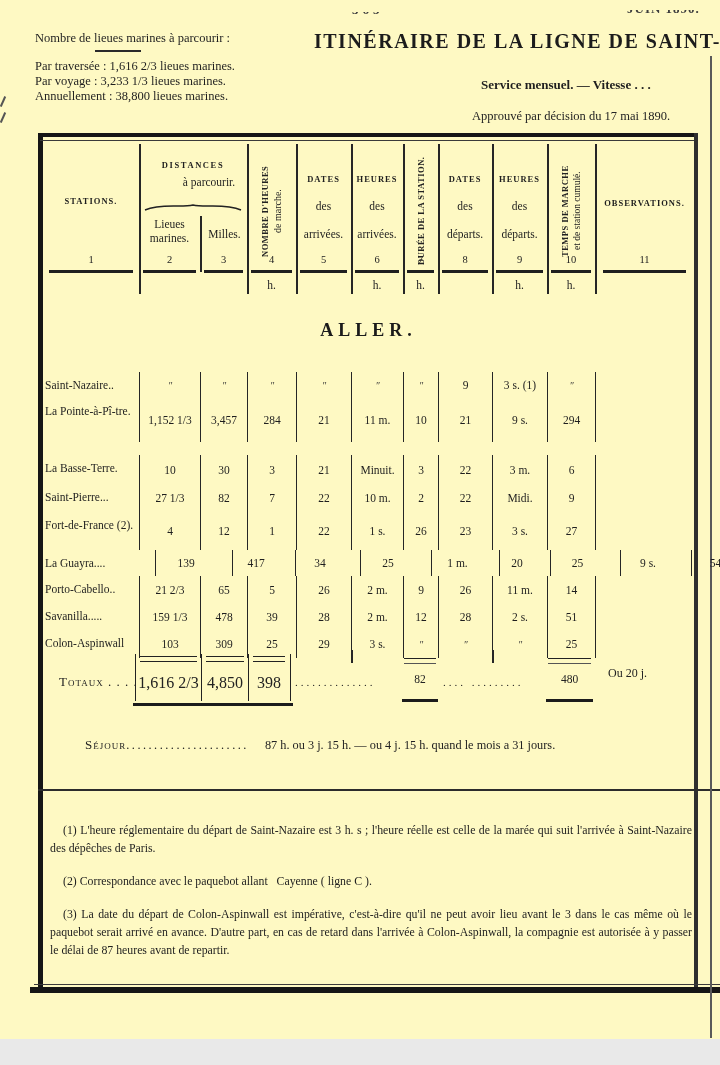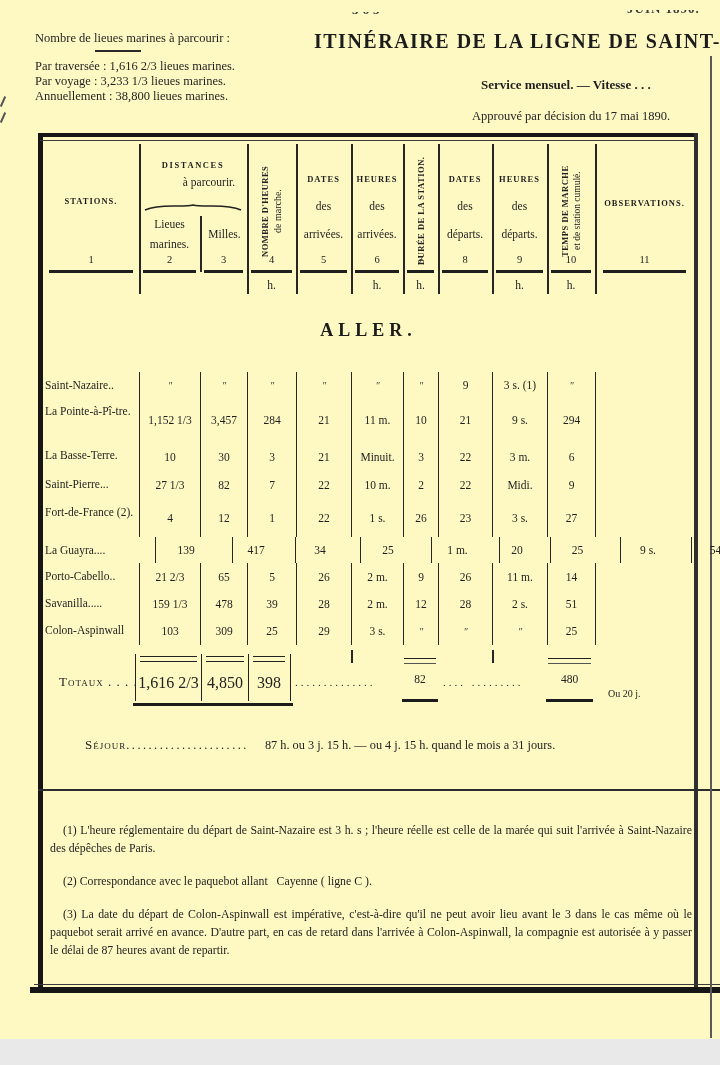--- a/index.html
+++ b/index.html
@@ -69,21 +69,21 @@
            font-size:16px; padding-bottom:9px; border-left:1.5px solid #222; }
   .tcell:first-child { border-left:none; }
   .tcell::before { content:''; position:absolute; top:2px; left:4px; right:4px; height:4px;
                    border-top:1.3px solid #222; border-bottom:1.3px solid #222; }
   .tbox-underline { position:absolute; left:90px; top:53px; width:160px; height:3px; background:#1c1c1c; }
   .tdots { position:absolute; top:26px; font-size:11px; letter-spacing:3px; white-space:nowrap; overflow:hidden; }
   .sbox { position:absolute; top:8px; height:44px; display:flex; align-items:center; justify-content:center;
           font-size:11.5px; border-bottom:3px solid #1c1c1c; position:absolute; }
   .sbox::before { content:''; position:absolute; top:0; left:2px; right:2px; height:4px;
                   border-top:1.2px solid #222; border-bottom:1px solid #555; }
-  .tnote { position:absolute; left:565px; top:38px; font-size:10px; }
+  .tnote { position:absolute; left:565px; top:16px; font-size:12px; }
   .tstub { position:absolute; top:0; width:1.5px; height:13px; background:#262626; }
 
   
   .sejour { position:absolute; left:43px; top:737px; width:651px; padding-left:42px;
             display:flex; align-items:baseline; font-size:12.3px; }
   .sejour .lbl { font-variant:small-caps; font-size:13px; letter-spacing:1px; }
   .sejour .dots { letter-spacing:2.5px; }
   .sejour .txt { margin-left:16px; white-space:nowrap; }
 
   
@@ -139,21 +139,21 @@
     <div class="vsep" style="left:552px;"></div>
 
     <div class="hcell hcaps" style="left:0;width:96px;top:54px;">STATIONS.</div>
 
     <div class="hcell hcaps" style="left:96px;width:108px;top:18px;letter-spacing:1.6px;">DISTANCES</div>
     <div class="hcell hsm" style="left:96px;width:108px;top:34px;padding-left:32px;">à parcourir.</div>
     <svg class="abs" style="left:100px;top:60px;" width="100" height="9" viewBox="0 0 100 9">
       <path d="M2 8 C 18 1, 38 6, 50 3 C 62 6, 82 1, 98 8" fill="none" stroke="#222" stroke-width="1.4"></path>
     </svg>
     <div class="hcell hsm" style="left:96px;width:61px;top:76px;">Lieues</div>
-    <div class="hcell hsm" style="left:96px;width:61px;top:96px;">marines.</div>
+    <div class="hcell hsm" style="left:96px;width:61px;top:90px;">marines.</div>
     <div class="hcell hsm" style="left:158px;width:47px;top:86px;">Milles.</div>
 
     <div class="vbox" style="left:204px;width:49px;top:8px;height:122px;">
       <div class="vline hcaps" style="letter-spacing:0.5px;">NOMBRE D'HEURES</div>
       <div class="vline" style="font-size:10px;">de marche.</div>
     </div>
 
     <div class="hcell hcaps" style="left:253px;width:55px;top:32px;">DATES</div>
     <div class="hcell hsm" style="left:253px;width:55px;top:58px;">des</div>
     <div class="hcell hsm" style="left:253px;width:55px;top:86px;">arrivées.</div>
@@ -234,21 +234,21 @@
         <div class="td val">3,457</div>
         <div class="td val">284</div>
         <div class="td val">21</div>
         <div class="td val">11 m.</div>
         <div class="td val">10</div>
         <div class="td val">21</div>
         <div class="td val">9 s.</div>
         <div class="td val">294</div>
         <div class="td obs"></div>
       </div>
-      <div class="trow" style="min-height: 29px;">
+      <div class="trow" style="min-height: 29px; margin-top: 13px;">
         <div class="td station">La Basse-Terre.</div>
         <div class="td val">10</div>
         <div class="td val">30</div>
         <div class="td val">3</div>
         <div class="td val">21</div>
         <div class="td val">Minuit.</div>
         <div class="td val">3</div>
         <div class="td val">22</div>
         <div class="td val">3 m.</div>
         <div class="td val">6</div>

